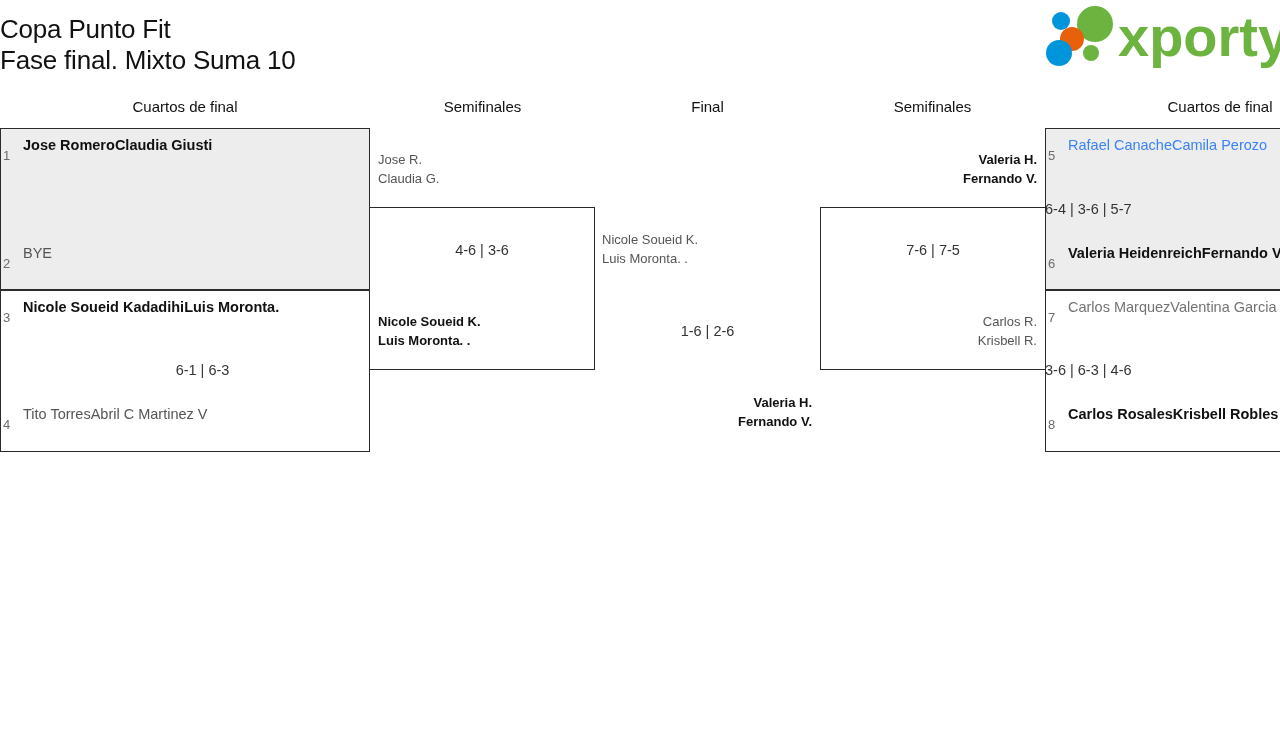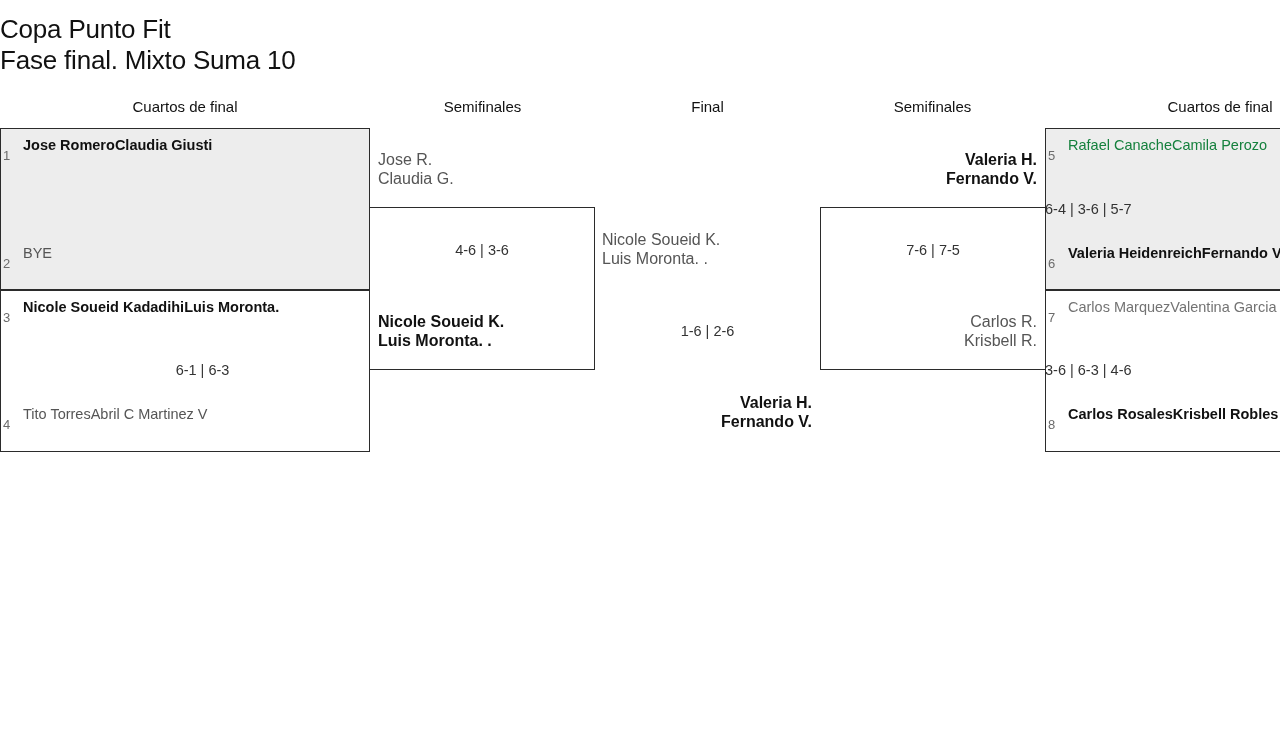--- a/index.html
+++ b/index.html
@@ -51,41 +51,51 @@
   .comp.lose .names{font-weight:400;color:#555555;}
 
   
   .score{
     position:absolute;font-size:14.5px;line-height:19px;
     color:#333333;white-space:nowrap;
   }
 
   
   .adv{
-    position:absolute;font-size:16px;line-height:19px;white-space:nowrap;
+    position:absolute;font-size:13px;line-height:19px;white-space:nowrap;
     display:flex;flex-direction:column;
   }
   .adv.win{font-weight:bold;color:#111111;}
   .adv.lose{font-weight:400;color:#555555;}
   .adv.ralign{text-align:right;}
 
   
   .hline{position:absolute;height:1px;background:#2b2b2b;}
   .vline{position:absolute;width:1px;background:#2b2b2b;}
 </style>
 </head>
 <body>
 
 <div id="root">
 
   <div class="title-block">
     <div class="title-line l1">Copa Punto Fit</div>
     <div class="title-line">Fase final. Mixto Suma 10</div>
   </div>
 
+  <div class="logo">
+    <svg width="234" height="64" viewBox="0 0 234 64" xmlns="http://www.w3.org/2000/svg">
+      <circle cx="15" cy="17" r="9" fill="#0095da"></circle>
+      <circle cx="49" cy="20" r="18" fill="#6cb33f"></circle>
+      <circle cx="26" cy="35" r="12" fill="#e8610a"></circle>
+      <circle cx="13" cy="49" r="13" fill="#0095da"></circle>
+      <circle cx="45" cy="49" r="8" fill="#6cb33f"></circle>
+      <text x="72" y="52" font-family="Liberation Sans, sans-serif" font-size="56" font-weight="bold" fill="#6cb33f">xporty</text>
+    </svg>
+  </div>
 
   <div class="round-hdr" style="left:0px;top:98px;width:370px;">Cuartos de final</div>
   <div class="round-hdr" style="left:370px;top:98px;width:225px;">Semifinales</div>
   <div class="round-hdr" style="left:595px;top:98px;width:225px;">Final</div>
   <div class="round-hdr" style="left:820px;top:98px;width:225px;">Semifinales</div>
   <div class="round-hdr" style="left:1045px;top:98px;width:350px;">Cuartos de final</div>
 
   <div class="mbox shaded" style="left:0px;top:128px;width:370px;height:162px;"></div>
 
   <div class="comp win" style="left:3px;top:136px;width:360px;">
@@ -169,21 +179,21 @@
     <span>Carlos R.</span>
     <span>Krisbell R.</span>
   </div>
 
   <div class="score" style="left:820px;top:241px;width:226px;text-align:center;">7-6 | 7-5</div>
 
   <div class="mbox shaded" style="left:1045px;top:128px;width:290px;height:162px;"></div>
 
   <div class="comp" style="left:1048px;top:136px;width:280px;">
     <div class="seed">5</div>
-    <div class="names" style="font-weight:400;color:#15803d;">
+    <div class="names" style="font-weight:400;color:#3b82f6;">
       <span>Rafael Canache</span>
       <span>Camila Perozo</span>
     </div>
   </div>
 
   <div class="comp" style="left:1048px;top:244px;width:280px;">
     <div class="seed">6</div>
     <div class="names" style="font-weight:bold;color:#111111;">
       <span>Valeria Heidenreich</span>
       <span>Fernando Vega</span>

